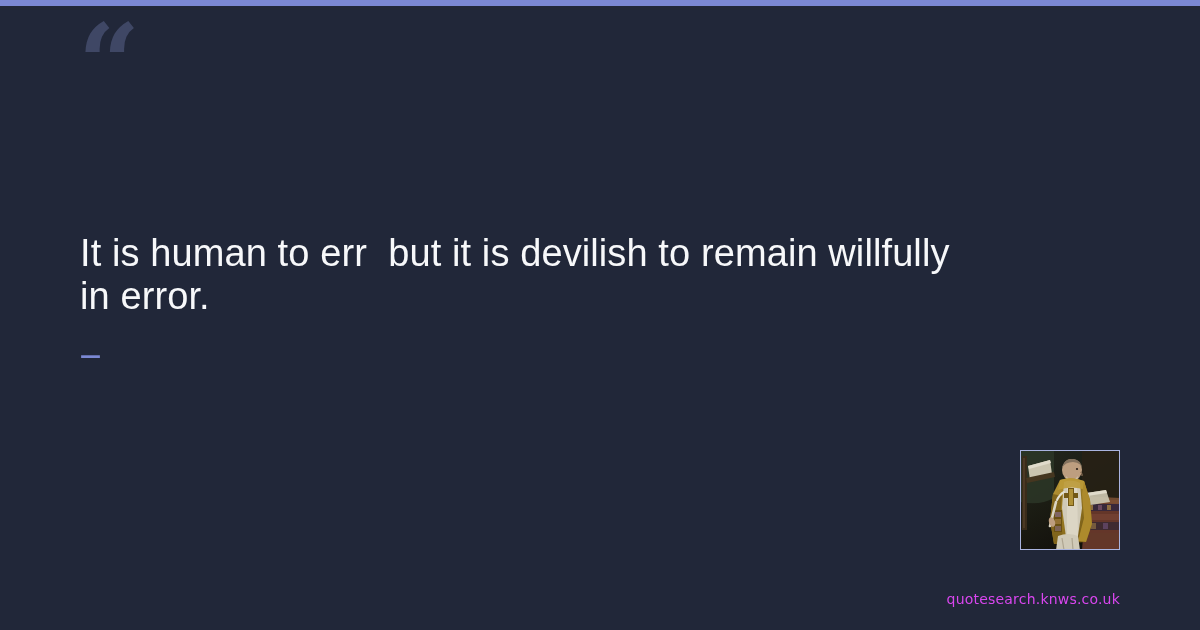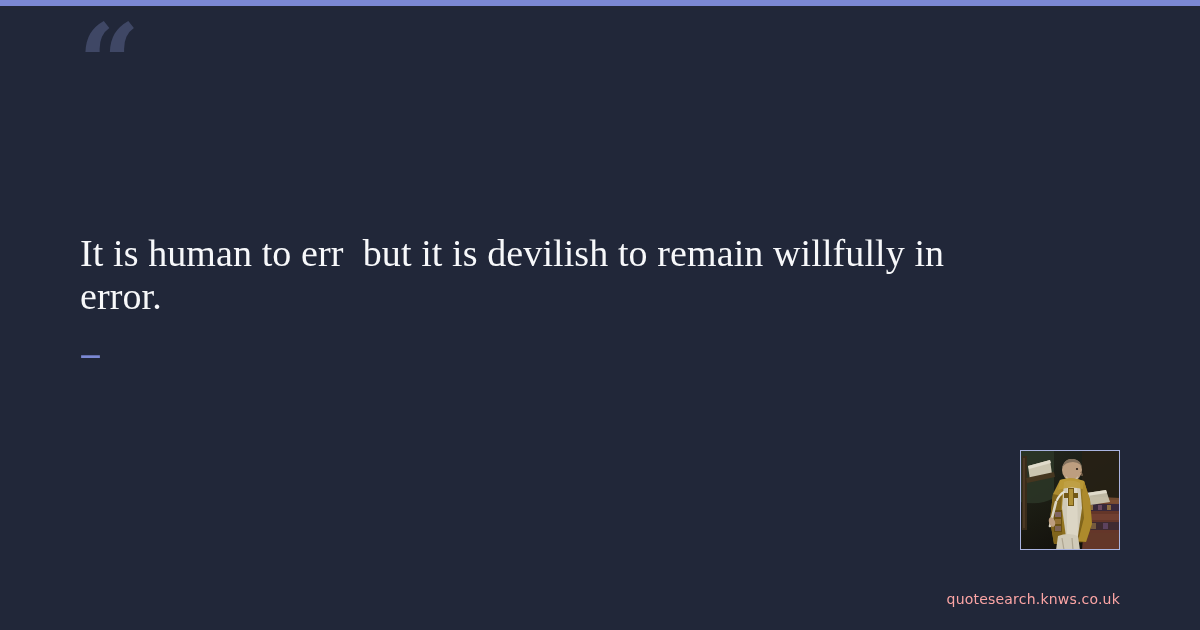--- a/index.html
+++ b/index.html
@@ -41,21 +41,21 @@
     user-select: none;
   }
   .quote-block {
     position: absolute;
     left: 80px;
     top: 232px;
     width: 900px;
   }
   .quote-text {
     margin: 0;
-    font-family: Liberation Serif, serif;
+    font-family: Liberation Sans, sans-serif;
     font-size: 38px;
     font-weight: 400;
     line-height: 1.12;
     color: #f7f8fa;
     letter-spacing: 0.1px;
     white-space: pre-wrap;
   }
   .attribution {
     position: absolute;
     left: 80px;
@@ -87,21 +87,21 @@
     width: 100px;
     height: 100px;
   }
   .footer-url {
     position: absolute;
     right: 80px;
     bottom: 23px;
     font-family: "DejaVu Sans", sans-serif;
     font-size: 14px;
     font-weight: 400;
-    color: #fca5a5;
+    color: #d946ef;
     letter-spacing: 0.2px;
   }
 </style>
 </head>
 <body>
 
 <div class="card">
 
   <div class="accent-bar"></div>
 

